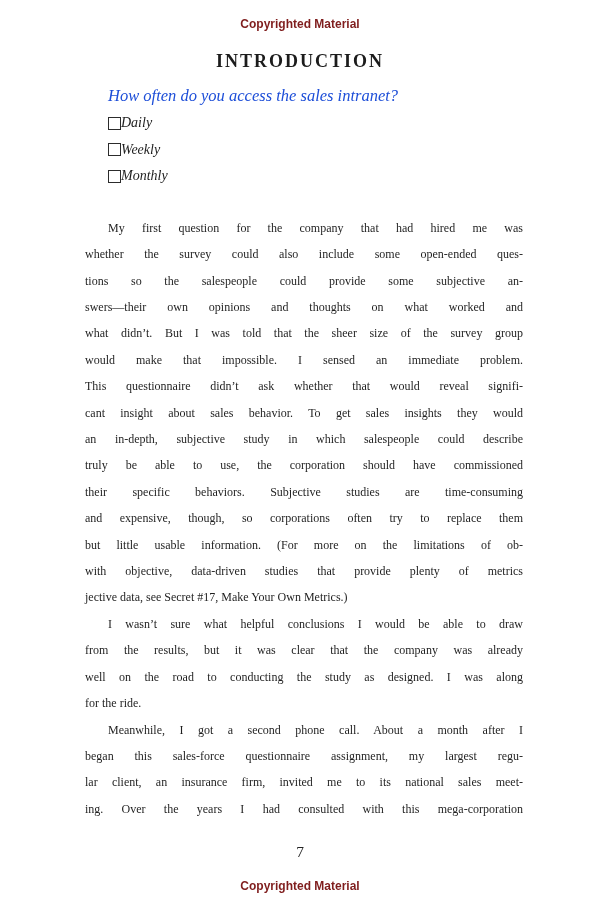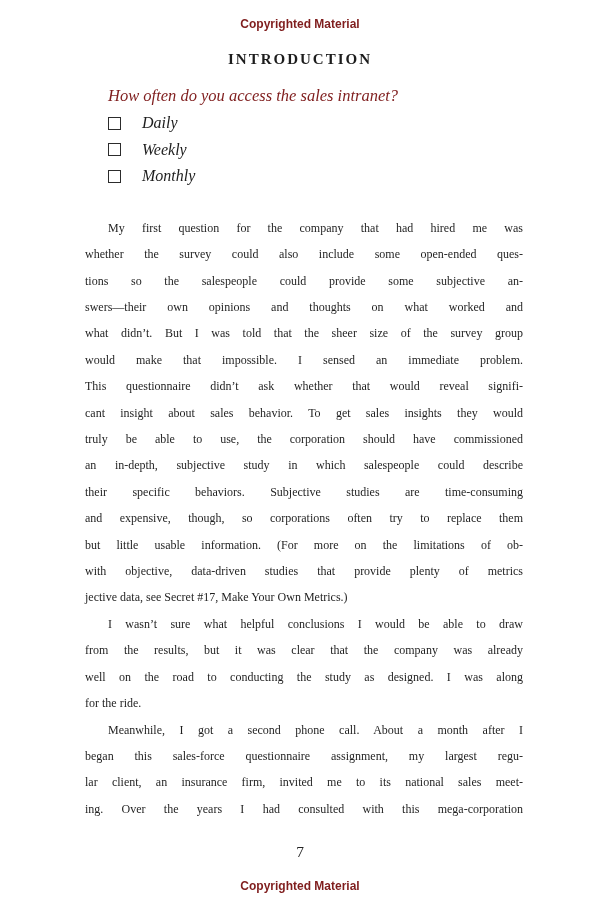--- a/index.html
+++ b/index.html
@@ -18,42 +18,41 @@
     font-family: "Liberation Sans", sans-serif;
     font-weight: bold; font-size: 12px; color: #7f1d1d;
   }
   .notice.top { top: 17px; }
   .notice.bottom { top: 879px; }
 
   .chapter-title {
     position: absolute; top: 51px; left: 0; width: 600px;
     text-align: center;
     font-family: "Liberation Serif", serif;
-    font-weight: bold; font-size: 15px; letter-spacing: 2px;
+    font-weight: bold; font-size: 18px; letter-spacing: 2px;
     color: #1c1c1c;
   }
 
   .content { position: absolute; left: 85px; top: 83px; width: 438px; }
 
   .question {
     font-style: italic; font-size: 16.5px; line-height: 26px;
-    padding-left: 23px; color: #7f1d1d;
+    padding-left: 23px; color: #1d4ed8;
   }
 
   .options { margin-top: 1px; }
   .option-row { display: flex; align-items: center; height: 26.6px; padding-left: 23px; }
   .checkbox {
     width: 11px; height: 11px;
     border: 1.3px solid #2c2c2c;
     display: inline-block; flex: 0 0 auto;
     background: #fff;
   }
   .option-label {
-    font-style: italic; font-size: 16px; color: #1e1e1e;
-    margin-left: 21px;
+    font-style: italic; font-size: 14px; color: #1e1e1e;
   }
 
   .body-text { margin-top: 25px; font-size: 12px; color: #1f1f1f; }
   .line {
     line-height: 26.4px;
     text-align: justify;
     text-align-last: justify;
     white-space: normal;
   }
   .line.indent { padding-left: 23px; }
@@ -96,22 +95,22 @@
     <div class="body-text">
       <div>
         <div class="line indent">My first question for the company that had hired me was</div>
         <div class="line">whether the survey could also include some open-ended ques-</div>
         <div class="line">tions so the salespeople could provide some subjective an-</div>
         <div class="line">swers—their own opinions and thoughts on what worked and</div>
         <div class="line">what didn’t. But I was told that the sheer size of the survey group</div>
         <div class="line">would make that impossible. I sensed an immediate problem.</div>
         <div class="line">This questionnaire didn’t ask whether that would reveal signifi-</div>
         <div class="line">cant insight about sales behavior. To get sales insights they would</div>
+        <div class="line">an in-depth, subjective study in which salespeople could describe</div>
         <div class="line">truly be able to use, the corporation should have commissioned</div>
-        <div class="line">an in-depth, subjective study in which salespeople could describe</div>
         <div class="line">their specific behaviors. Subjective studies are time-consuming</div>
         <div class="line">and expensive, though, so corporations often try to replace them</div>
         <div class="line">but little usable information. (For more on the limitations of ob-</div>
         <div class="line">with objective, data-driven studies that provide plenty of metrics</div>
         <div class="line para-end">jective data, see Secret #17, Make Your Own Metrics.)</div>
       </div>
       <div>
         <div class="line indent">I wasn’t sure what helpful conclusions I would be able to draw</div>
         <div class="line">from the results, but it was clear that the company was already</div>
         <div class="line">well on the road to conducting the study as designed. I was along</div>

